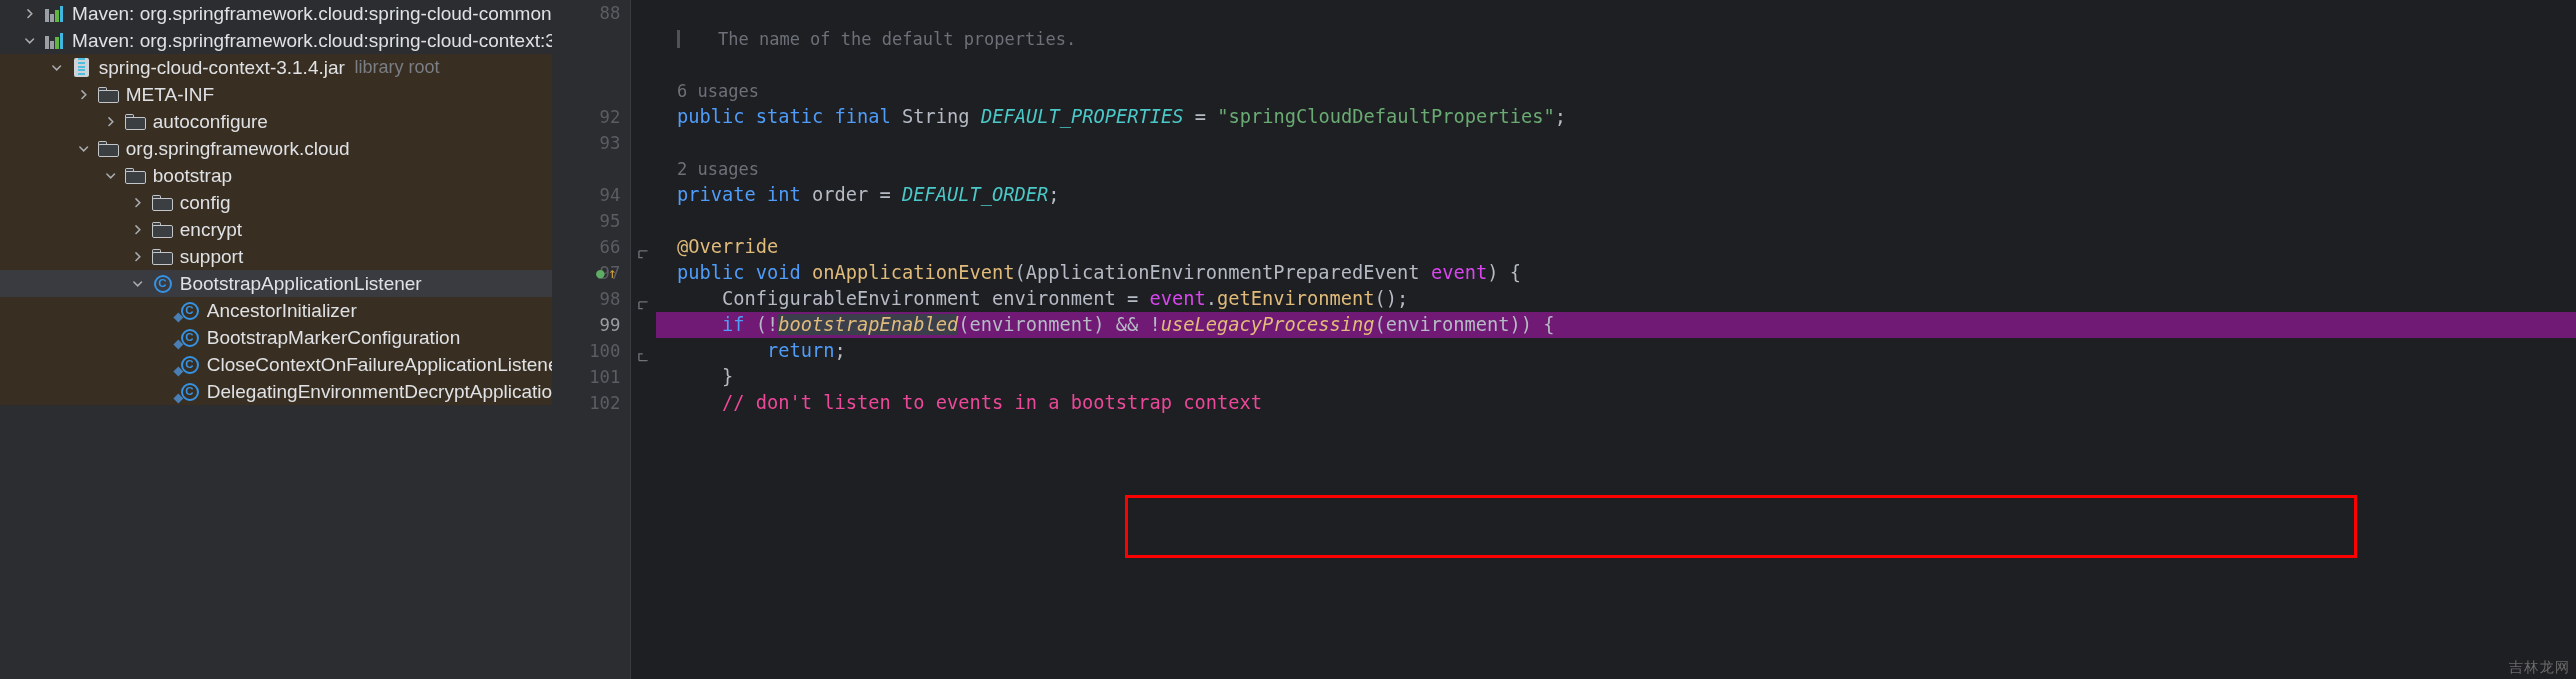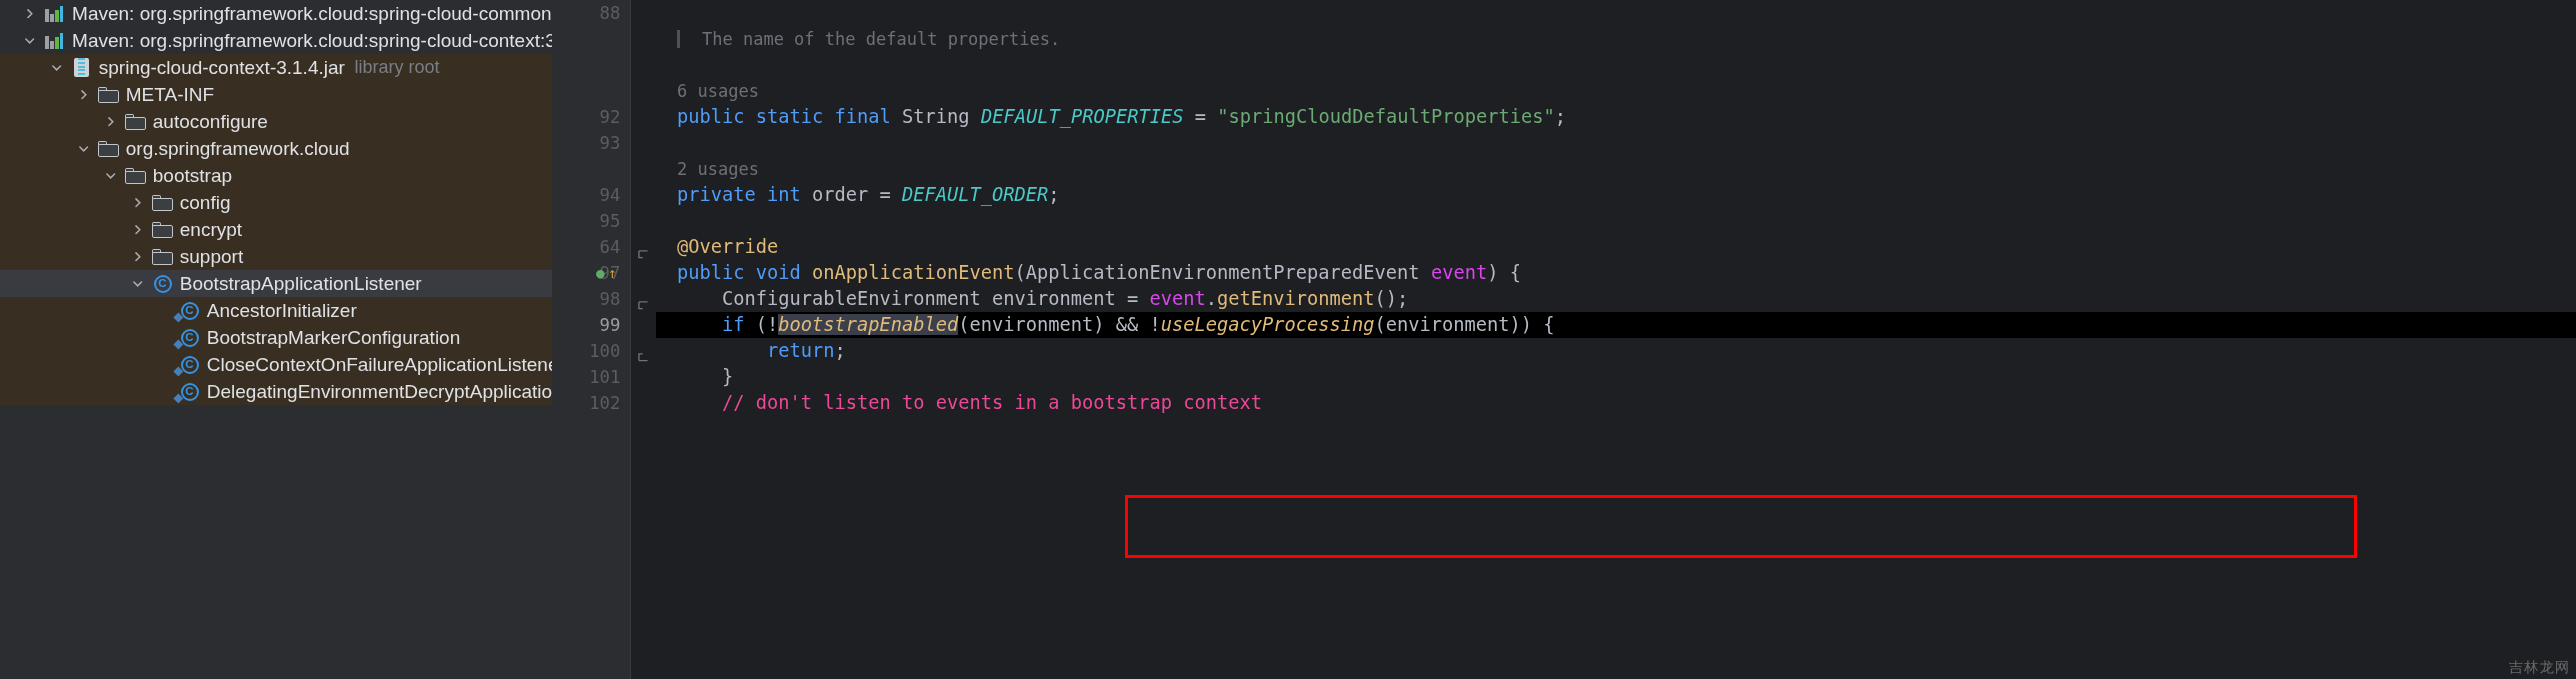--- a/index.html
+++ b/index.html
@@ -112,21 +112,21 @@
   .editor{
     flex:1 1 auto; height:680px; background:#1e1f22;
     position:relative; overflow:hidden;
     font-family:"DejaVu Sans Mono", monospace;
     font-size:18.7px;
   }
   .code-row{
     height:26px; line-height:26px; white-space:pre;
     padding-left:21px; position:relative;
   }
-  .code-row.cur-line{ background:#000000; }
+  .code-row.cur-line{ background:#701a75; }
   .hint{ color:#6d7079; font-size:17px; font-style:normal; }
   .doc-bar{
     position:absolute; left:21px; top:3.8px; width:2.9px; height:18px; background:#4f5257;
   }
 
   
   .kw   { color:#4f9cf9; }
   .typ  { color:#b5bac4;text-align:right; }
   .cons { color:#4bc8c8; font-style:italic; }
   .str  { color:#6aab73; }
@@ -380,21 +380,21 @@
       <div class="gutter-row">
         <span></span>
       </div>
       <div class="gutter-row">
         <span>94</span>
       </div>
       <div class="gutter-row">
         <span>95</span>
       </div>
       <div class="gutter-row">
-        <span>64</span>
+        <span>66</span>
       </div>
       <div class="gutter-row">
         <span>97</span>
         <span class="gmark gm-green">●</span>
         <span class="gmark gm-up">↑</span>
       </div>
       <div class="gutter-row">
         <span>98</span>
       </div>
       <div class="gutter-row cur">
@@ -424,21 +424,21 @@
     </div>
     <div class="fold" style="top:351px;">
       <svg width="12.5" height="12.5" viewBox="0 0 13 13">
           <path d="M2 10 L11 10 M2 10 L2 3 L6 3" stroke="#6f737a" stroke-width="1.4" fill="none"></path>
         </svg>
     </div>
   </div>
 
   <div class="editor" id="editor">
       <div class="code-row">&nbsp;</div>
-      <div class="code-row"><div class="doc-bar"></div><span class="hint" style="margin-left: 25px;">The name of the default properties.</span></div>
+      <div class="code-row"><div class="doc-bar"></div><span class="hint" style="margin-left: 41px;">The name of the default properties.</span></div>
       <div class="code-row">&nbsp;</div>
       <div class="code-row"><span class="hint">6 usages</span></div>
       <div class="code-row"><span></span><span class="kw">public</span><span class="pl"> </span><span class="kw">static</span><span class="pl"> </span><span class="kw">final</span><span class="pl"> </span><span class="typ">String</span><span class="pl"> </span><span class="cons">DEFAULT_PROPERTIES</span><span class="pl"> = </span><span class="str">"springCloudDefaultProperties"</span><span class="pl">;</span></div>
       <div class="code-row">&nbsp;</div>
       <div class="code-row"><span class="hint">2 usages</span></div>
       <div class="code-row"><span></span><span class="kw">private</span><span class="pl"> </span><span class="kw">int</span><span class="pl"> </span><span class="typ">order</span><span class="pl"> = </span><span class="cons">DEFAULT_ORDER</span><span class="pl">;</span></div>
       <div class="code-row">&nbsp;</div>
       <div class="code-row"><span></span><span class="an">@Override</span></div>
       <div class="code-row"><span></span><span class="kw">public</span><span class="pl"> </span><span class="kw">void</span><span class="pl"> </span><span class="fn">onApplicationEvent</span><span class="pl">(</span><span class="typ">ApplicationEnvironmentPreparedEvent</span><span class="pl"> </span><span class="param">event</span><span class="pl">) {</span></div>
       <div class="code-row"><span>    </span><span class="typ">ConfigurableEnvironment</span><span class="pl"> environment = </span><span class="param">event</span><span class="pl">.</span><span class="fn">getEnvironment</span><span class="pl">();</span></div>

